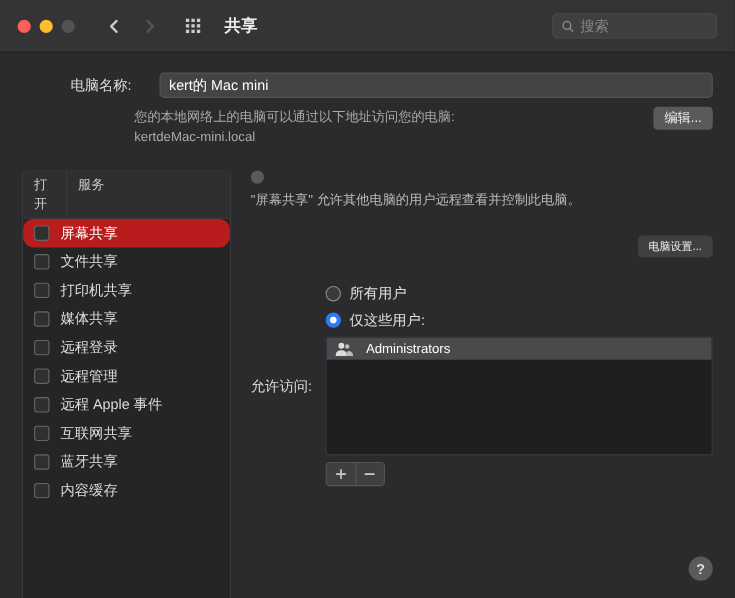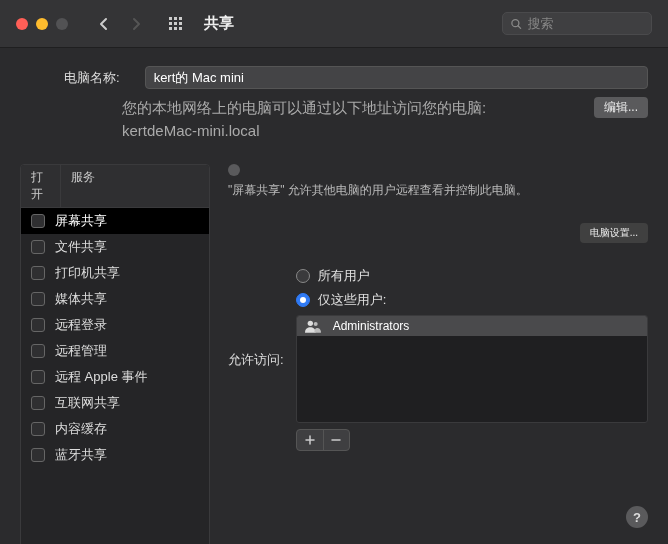--- a/index.html
+++ b/index.html
@@ -70,21 +70,21 @@
       flex: 1;
       background: #444446;
       border: 1px solid #555;
       border-radius: 4px;
       padding: 3px 8px;
       color: #fff;
       font-size: 13px;
     }
     .hostname-row { display: flex; margin-top: 8px; gap: 12px; }
     .hostname-spacer { width: 90px; flex-shrink: 0; }
-    .hostname-text { flex: 1; font-size: 15px; color: #aaa; line-height: 1.5; }
+    .hostname-text { flex: 1; font-size: 12px; color: #aaa; line-height: 1.5; }
     .edit-btn {
       background: #5a5a5c;
       border: none;
       color: #eee;
       border-radius: 4px;
       padding: 2px 10px;
       font-size: 12px;
       align-self: flex-start;
     }
     
@@ -115,21 +115,21 @@
     .services-header .col1 { width: 40px; text-align: left; border-right: 1px solid #3a3a3c; }
     .services-list { }
     .service-row {
       display: flex;
       align-items: center;
       padding: 4px 10px;
       gap: 10px;
       color: #ddd;
       font-size: 13px;
     }
-    .service-row.selected { background: #000000; color: #fff; }
+    .service-row.selected { background: #b91c1c; color: #fff; border-radius: 10px; }
     .chk {
       width: 14px; height: 14px;
       border: 1px solid #666;
       border-radius: 3px;
       background: #2f2f31;
       flex-shrink: 0;
     }
     .services-footer { height: 90px; }
     
     .detail { flex: 1; }
@@ -304,25 +304,25 @@
         <div class="service-row">
             <div class="chk"></div>
             <span>远程 Apple 事件</span>
           </div>
         <div class="service-row">
             <div class="chk"></div>
             <span>互联网共享</span>
           </div>
         <div class="service-row">
             <div class="chk"></div>
+            <span>蓝牙共享</span>
+          </div>
+        <div class="service-row">
+            <div class="chk"></div>
             <span>内容缓存</span>
-          </div>
-        <div class="service-row">
-            <div class="chk"></div>
-            <span>蓝牙共享</span>
           </div>
       </div>
       <div class="services-footer"></div>
     </div>
 
     <div class="detail">
       <div class="status-row">
         <div class="status-dot"></div>
       </div>
       <div class="desc">"屏幕共享" 允许其他电脑的用户远程查看并控制此电脑。</div>

